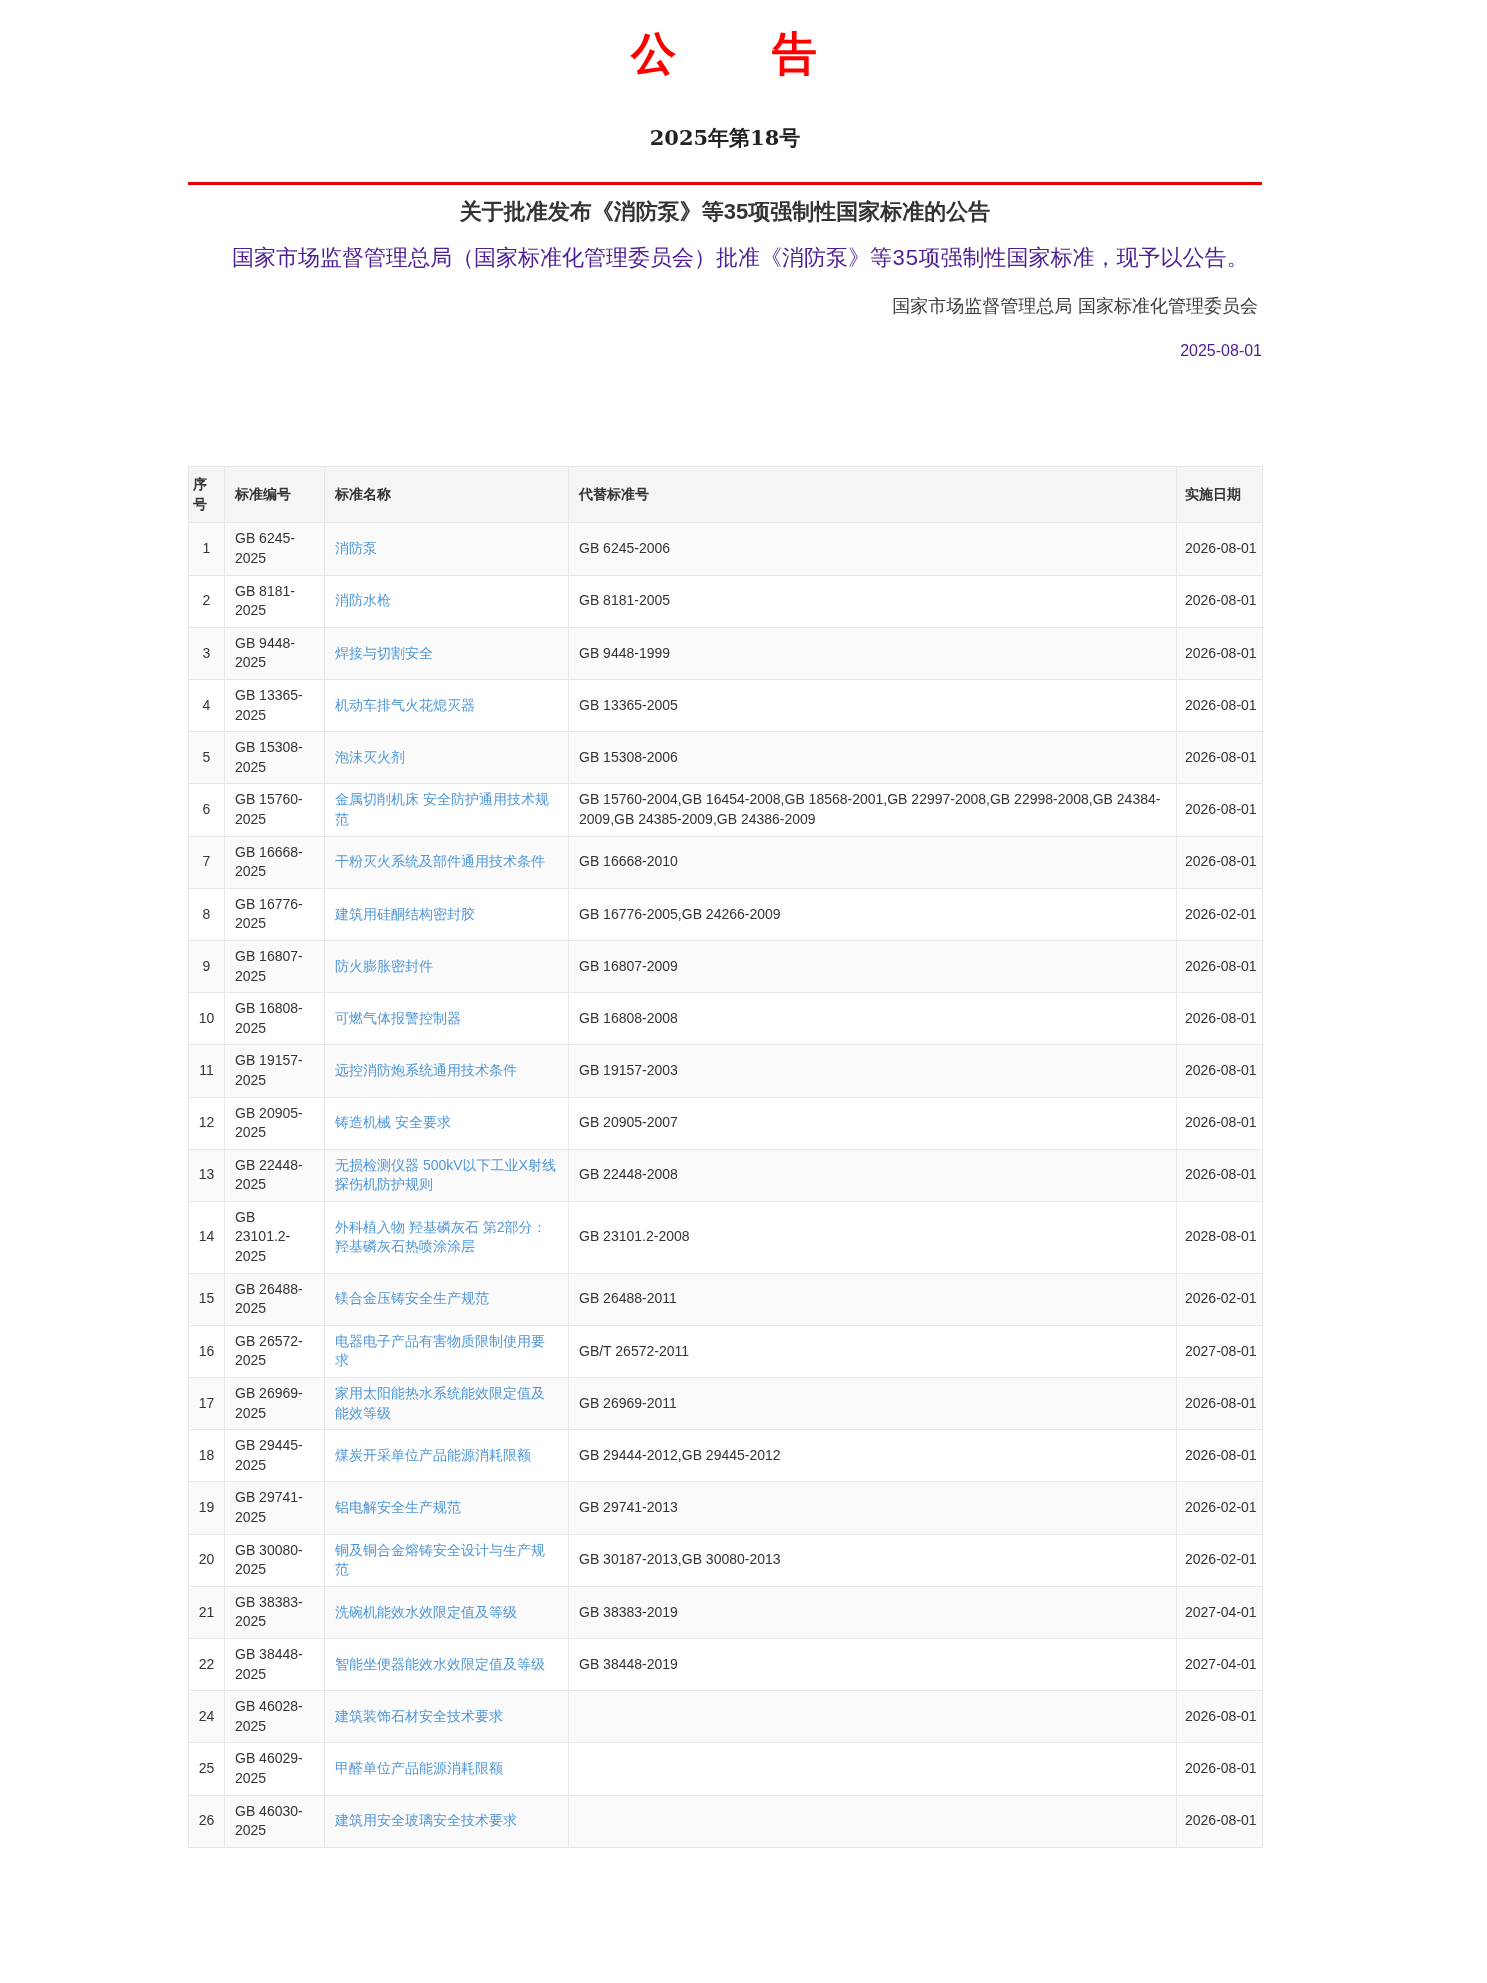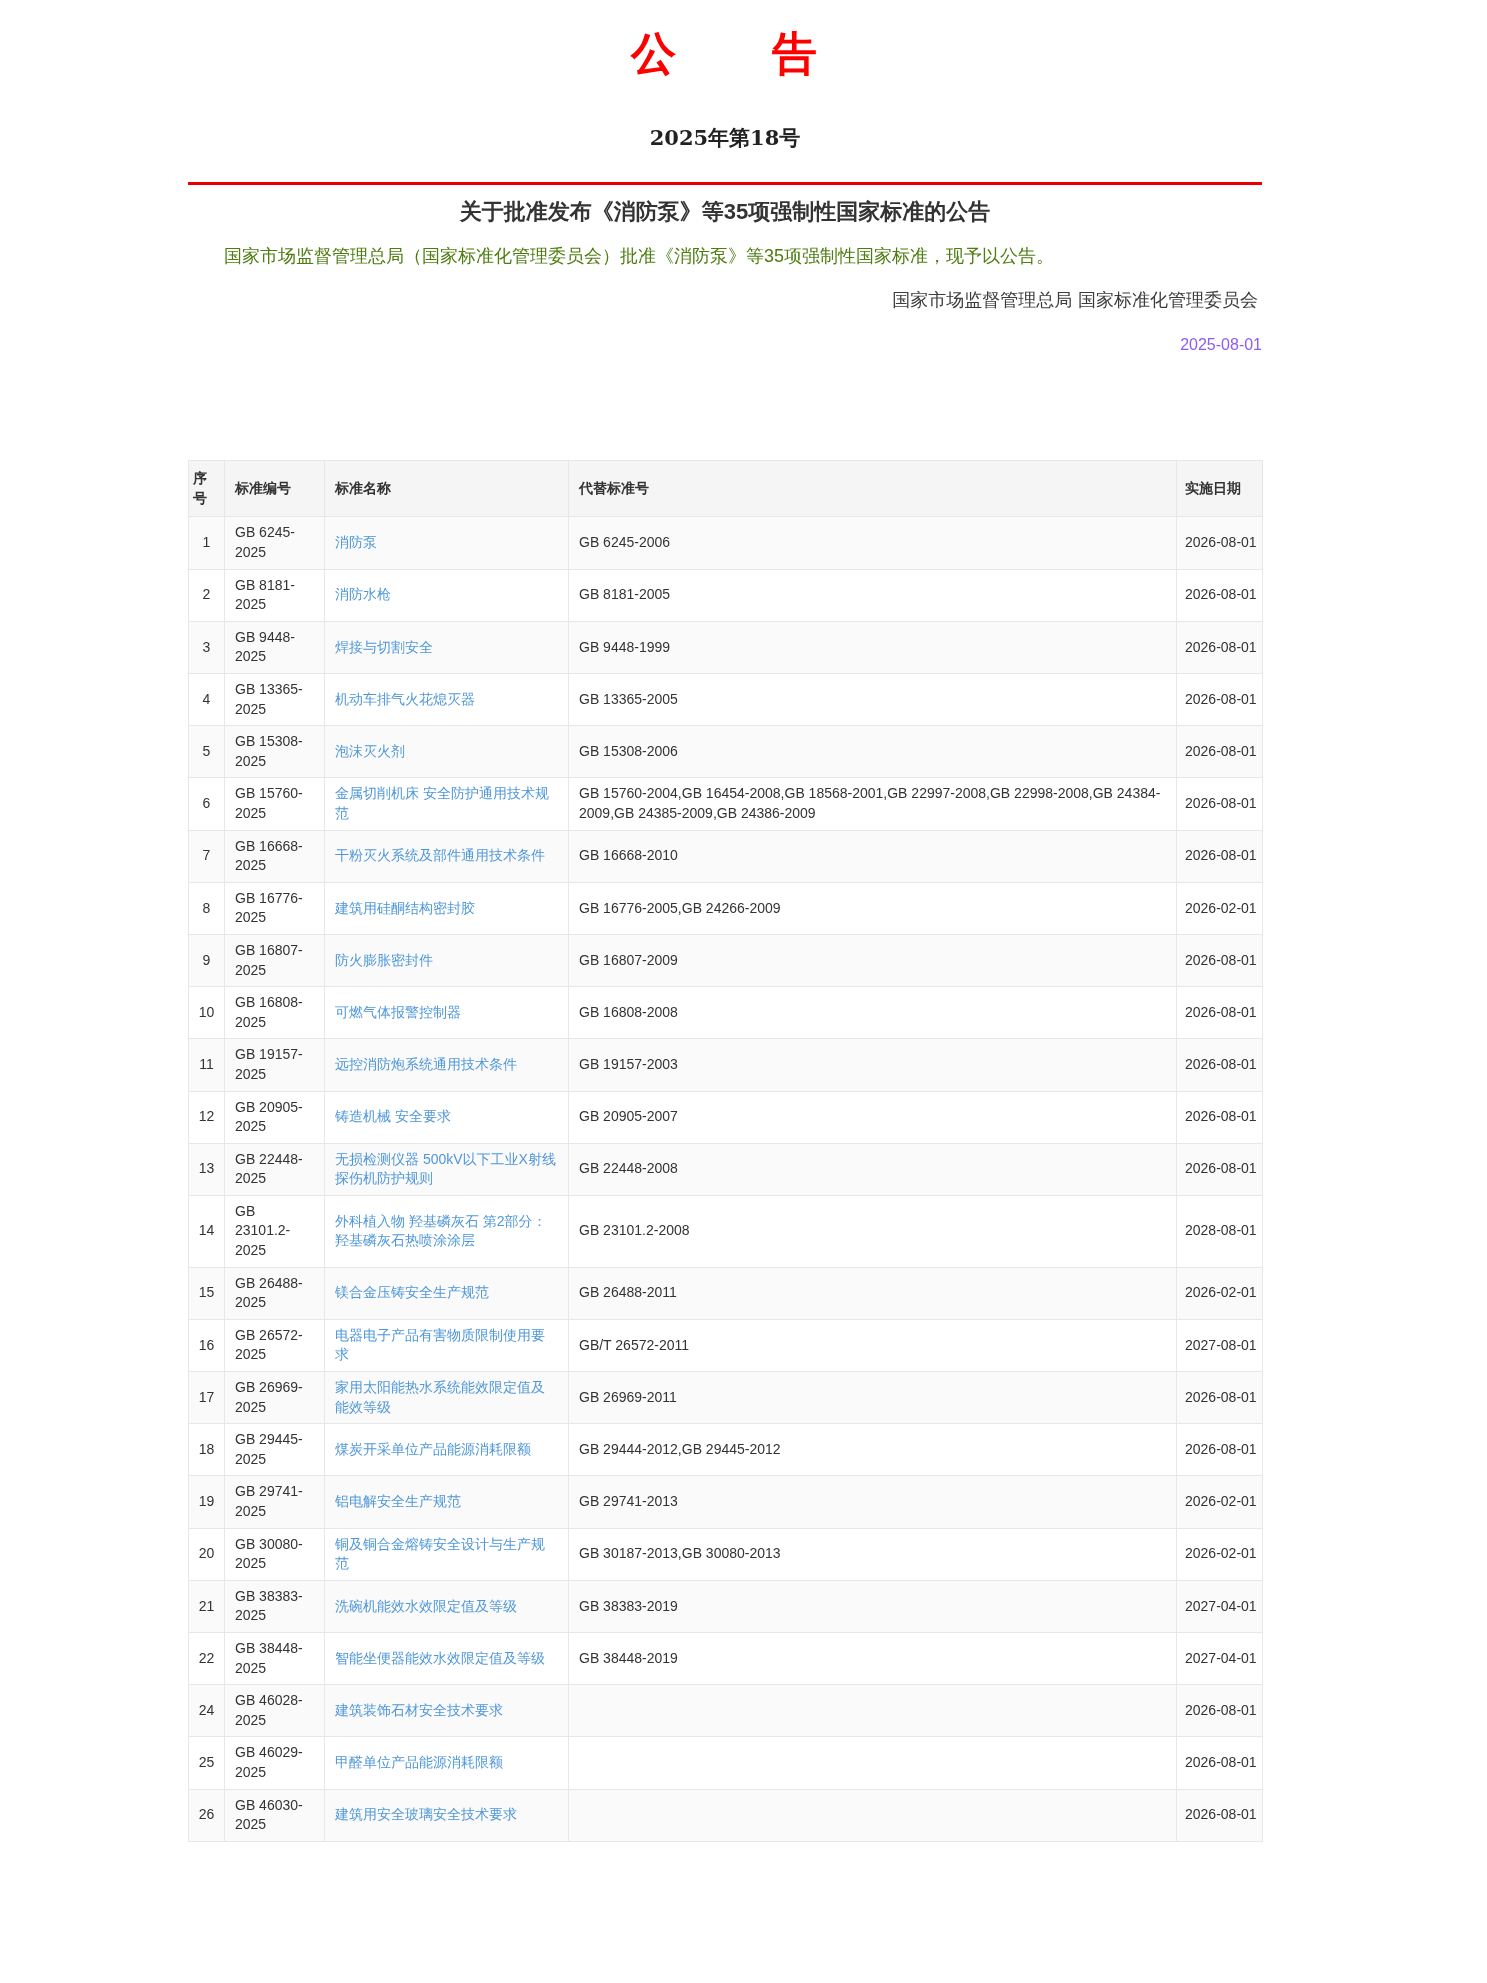--- a/index.html
+++ b/index.html
@@ -11,25 +11,25 @@
   .sub-title{margin:26px 0 0;text-align:center;color:#fe0000;
     font-family:"DejaVu Serif","Liberation Serif",serif;
     font-size:45px;font-weight:700;letter-spacing:2px;line-height:1.25;}
   .issue-no{margin:42px 0 0;text-align:center;color:#222;
     font-family:"DejaVu Serif","Liberation Serif",serif;
     font-size:21px;font-weight:700;}
   .red-line{margin:30px 0 0;border:0;height:0;border-top:3px solid #e60000;}
   .attach{padding:10px 0 2px;font-size:15px;color:#333;}
   .attach a{color:#1a62c9;text-decoration:none;cursor:pointer;}
   .notice-title{margin:12px 0 0;text-align:center;font-size:22px;font-weight:700;color:#333;}
-  .notice-body{margin:16px 0 0;font-family:Liberation Sans, sans-serif;
-    font-size:18px;color:#4d7c0f;text-indent:2em;line-height:1.5;}
+  .notice-body{margin:16px 0 0;font-family:Liberation Mono, monospace;
+    font-size:22px;color:#4c1d95;text-indent:2em;line-height:1.5;}
   .issuer{margin:18px 4px 0;text-align:right;color:#3c3c3c;
     font-family:"DejaVu Serif","Liberation Serif",serif;font-size:18px;}
-  .pub-date{margin:24px 0 0;text-align:right;font-size:16px;color:#8b5cf6;}
+  .pub-date{margin:24px 0 0;text-align:right;font-size:16px;color:#4c1d95;}
   table.standards{margin-top:106px;border-collapse:collapse;width:1074px;
     table-layout:fixed;font-size:14px;}
   .standards th,.standards td{border:1px solid #e7e7e7;padding:6px 10px;
     text-align:left;vertical-align:middle;line-height:1.4;word-wrap:break-word;}
   .standards thead th{background:#f5f5f5;font-weight:700;color:#333;padding:8px 10px;}
   .standards tbody tr{background:#fff;}
   .standards tbody tr:nth-child(odd){background:#fafafa;}
   td.c-no{text-align:center;padding-left:4px;padding-right:4px;}
   td.c-date{padding-left:8px;padding-right:2px;}
   a.std-link{color:#4f97d9;text-decoration:none;cursor:pointer;}

